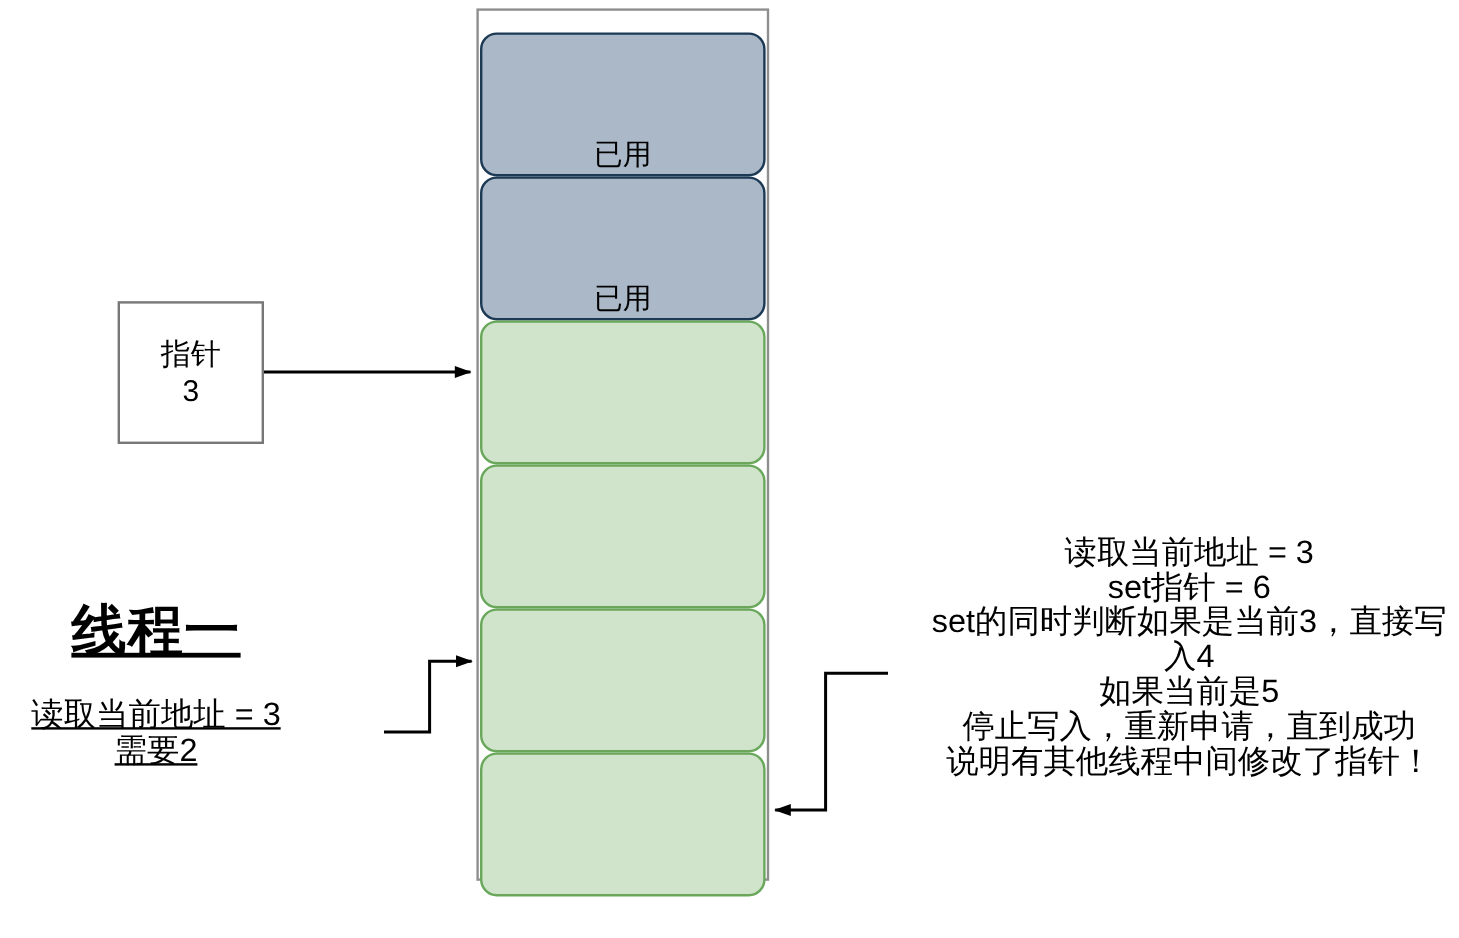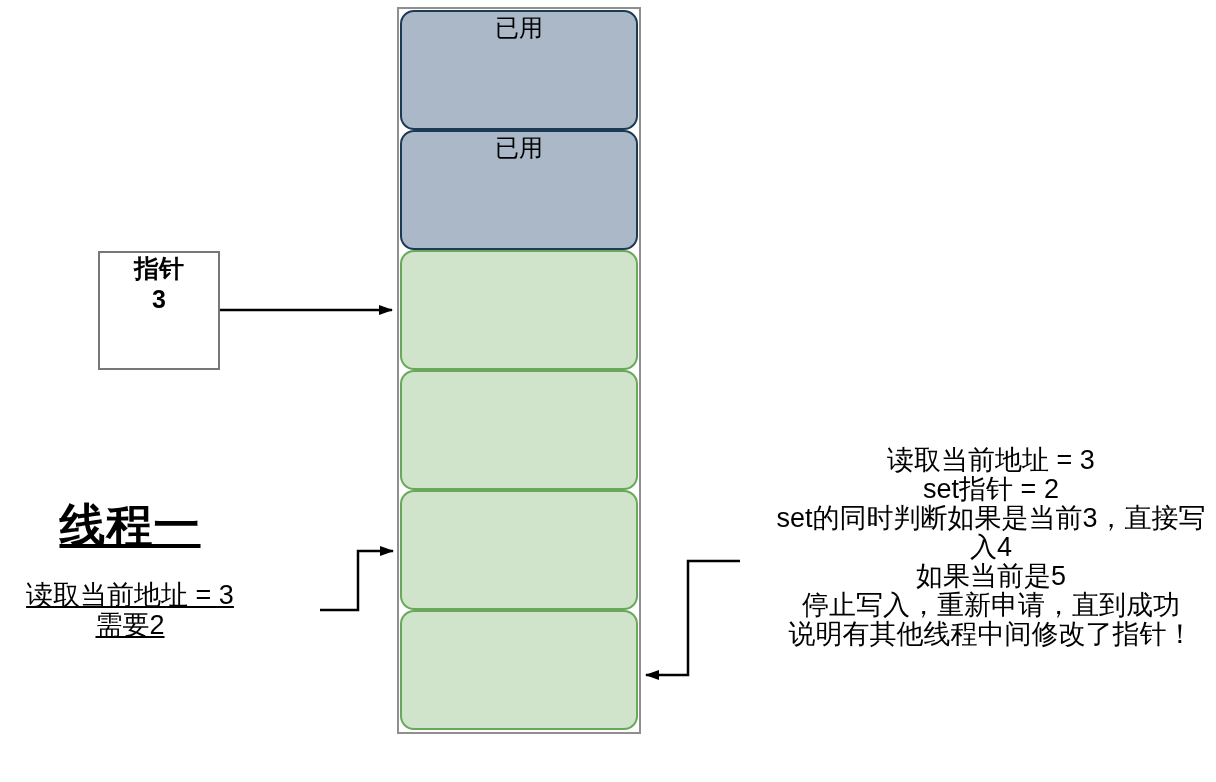--- a/index.html
+++ b/index.html
@@ -26,24 +26,25 @@
   }
 
   
   .block {
     position: absolute;
     left: 400px;
     width: 238px;
     height: 120px;
     border-radius: 14px;
     display: flex;
-    align-items: flex-start;
+    align-items: flex-end;
     justify-content: center;
     font-size: 24px;
     color: #000;
+    margin-top: 17px;
   }
   .block.used {
     background: var(--used-fill, #aab8c8);
     border: 2px solid var(--used-stroke, #1d3a55);
   }
   .block.free {
     background: var(--free-fill, #d0e3cb);
     border: 2px solid var(--free-stroke, #69a85b);
   }
   .b1 { top: 10px; }
@@ -56,24 +57,24 @@
   
   .pointer-box {
     position: absolute;
     left: 98px; top: 251px;
     width: 122px; height: 119px;
     background: #ffffff;
     border: 2px solid var(--pointer-stroke, #777777);
     display: flex;
     flex-direction: column;
     align-items: center;
+    justify-content: center;
     font-size: 25px;
     line-height: 31px;
     text-align: center;
-    font-weight: bold;
   }
 
   
   .thread-one {
     position: absolute;
     left: 15px; top: 496px;
     width: 230px;
     text-align: center;
     text-decoration: underline;
   }
@@ -146,21 +147,21 @@
     <div class="thread-title">线程一</div>
     <div class="thread-notes">
       <span class="note-line">读取当前地址 = 3</span>
       <span class="note-line">需要2</span>
     </div>
   </div>
 
   <div class="thread-two">
     <div class="thread-notes">
       <span class="note-line">读取当前地址 = 3</span>
-      <span class="note-line">set指针 = 2</span>
+      <span class="note-line">set指针 = 6</span>
       <span class="note-line">set的同时判断如果是当前3，直接写入4</span>
       <span class="note-line">如果当前是5</span>
       <span class="note-line">停止写入，重新申请，直到成功</span>
       <span class="note-line">说明有其他线程中间修改了指针！</span>
     </div>
   </div>
 
   <svg class="arrows-overlay" viewBox="0 0 1216 782" xmlns="http://www.w3.org/2000/svg">
     <defs>
       <marker id="arrowhead" viewBox="0 0 16 12" refX="14" refY="6" markerWidth="16" markerHeight="12" orient="auto" markerUnits="userSpaceOnUse">

